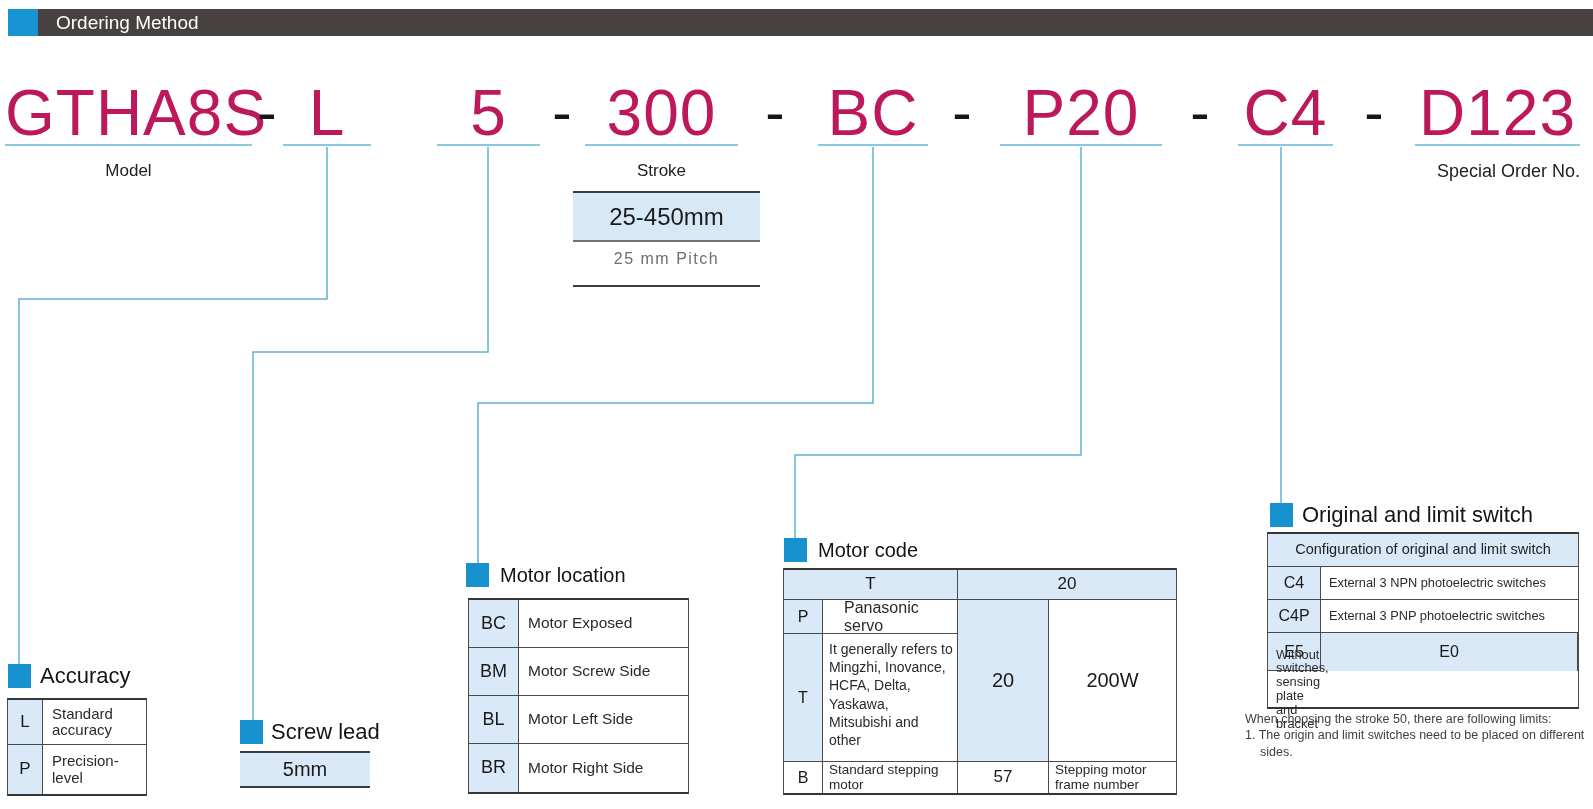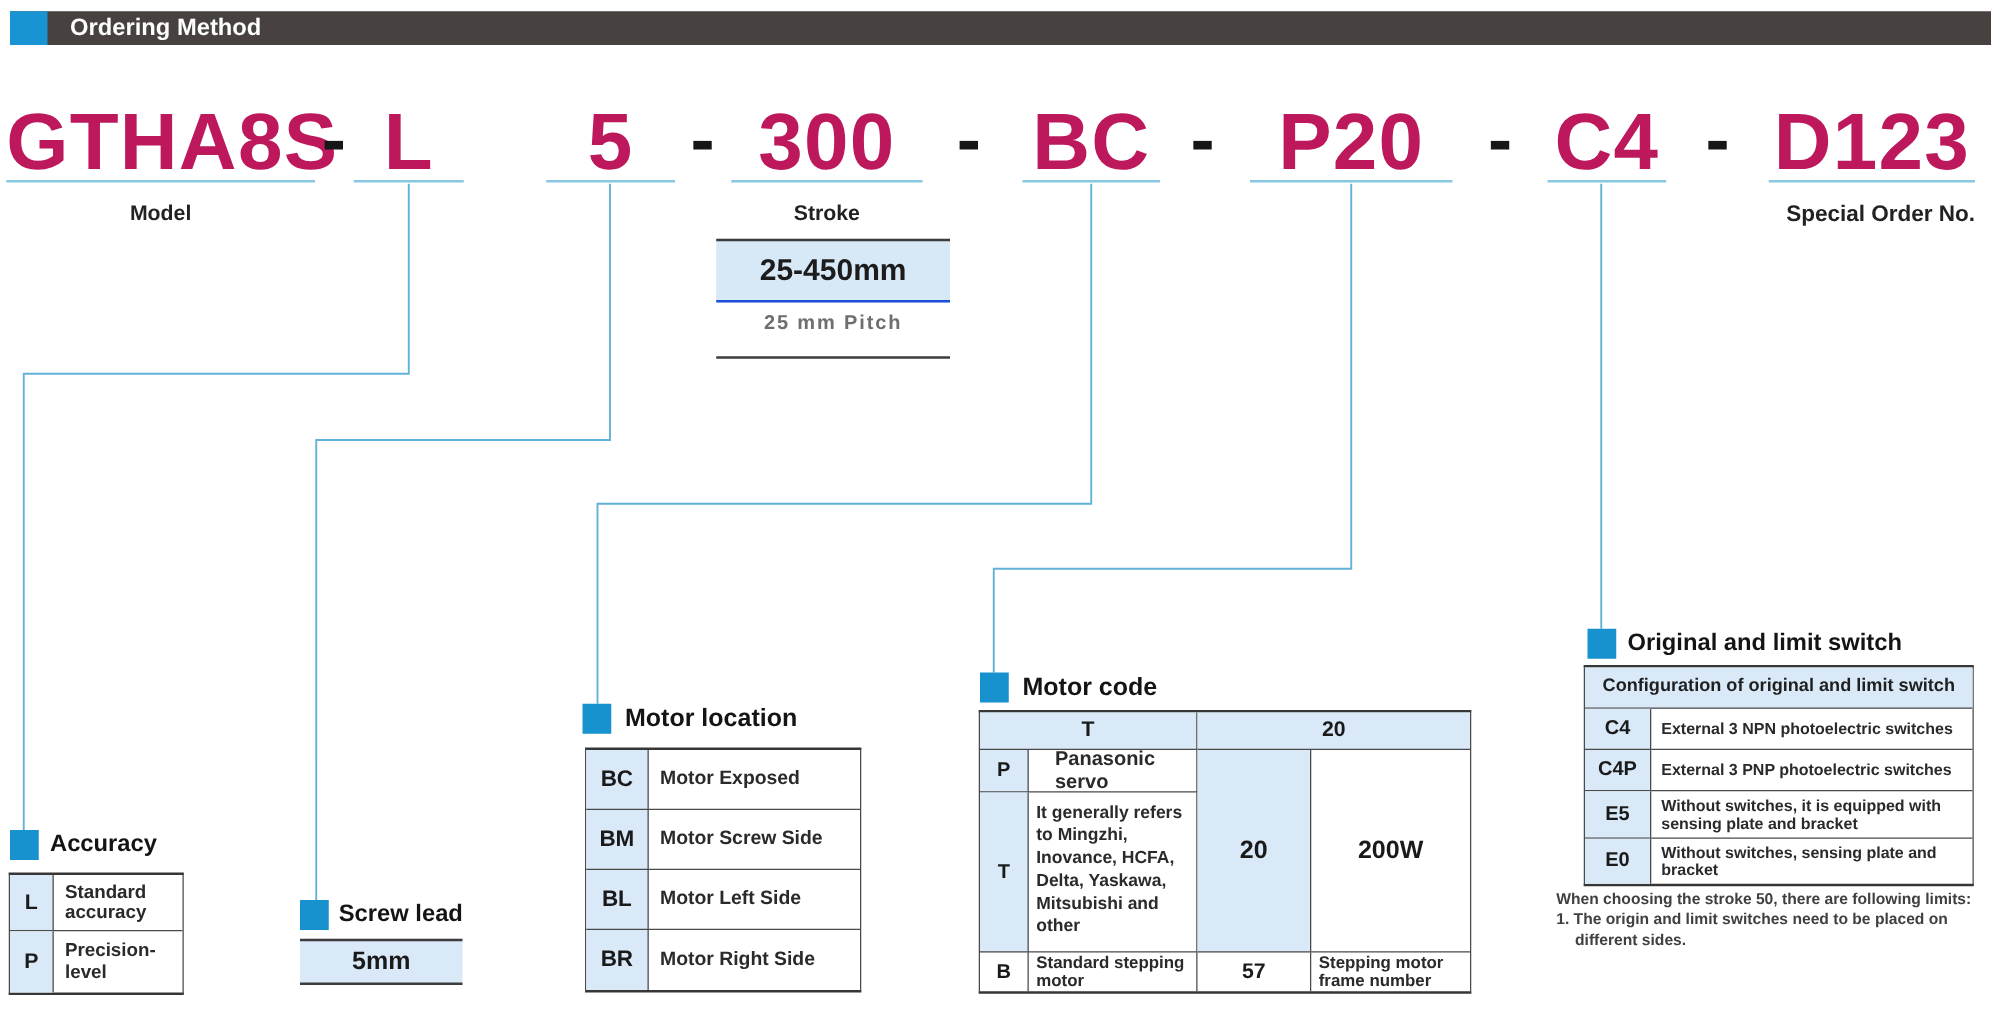--- a/index.html
+++ b/index.html
@@ -1,44 +1,44 @@
 <!DOCTYPE html>
 <html><head>
 <meta charset="utf-8">
 <style>
   * { margin:0; padding:0; box-sizing:border-box; }
   body { background:#ffffff; font-family:"Liberation Sans", sans-serif; }
-  .page { position:relative; width:1593px; height:809px; background:#fff; overflow:hidden; color:#1a1a1a;font-weight:bold; }
+  .page { position:relative; width:1593px; height:809px; background:#fff; overflow:hidden; color:#1a1a1a; }
   .abs { position:absolute; }
 
   
   .hbar { position:absolute; left:8px; top:9px; right:0; height:27px; background:#474240; }
   .hsq  { position:absolute; left:8px; top:9px; width:30px; height:27px; background:#1894d2; }
   .htitle { position:absolute; left:56px; top:9px; height:27px; line-height:27px; color:#fefefe; font-size:19px; }
 
   
   .seg { position:absolute; top:82px; height:64px; line-height:62px; font-size:64px; letter-spacing:1px;
          text-align:center; color:#be185d; border-bottom:2px solid #8ac8e2; }
   .dash { position:absolute; top:82px; height:62px; line-height:60px; font-size:58px; color:#161616; text-align:center; width:30px; }
   .seg-label { position:absolute; top:161px; font-size:17px; color:#222; text-align:center; }
 
   
   .stroke-box { position:absolute; left:573px; top:191px; width:187px; height:51px; background:#d7e8f7;
-                border-top:2px solid #3c3c3c; border-bottom:2px solid #1d4ed8;
+                border-top:2px solid #3c3c3c; border-bottom:2px solid #737373;
                 display:flex; align-items:center; justify-content:center; font-size:24px; color:#1c1c1c; }
   .stroke-pitch { position:absolute; left:573px; top:250px; width:187px; text-align:center;
                   font-size:16px; color:#6e6e6e; letter-spacing:1.5px; }
   .stroke-rule { position:absolute; left:573px; top:285px; width:187px; border-top:2px solid #3c3c3c; }
 
   
   svg.conn { position:absolute; left:0; top:0; pointer-events:none; }
 
   
   .sq { position:absolute; width:23px; height:24px; background:#1792cf; }
-  .sec-title { position:absolute; height:24px; line-height:24px; font-size:19px; color:#141414; white-space:nowrap; }
+  .sec-title { position:absolute; height:24px; line-height:24px; font-size:22px; color:#141414; white-space:nowrap; }
 
   
   .tbl { position:absolute; display:grid; border:1px solid #4a4a4a;
          border-top:2px solid #363636; border-bottom:2px solid #363636; background:#fff; }
   .cell { border-right:1px solid #4a4a4a; border-bottom:1px solid #4a4a4a;
           display:flex; align-items:center; line-height:1.08; }
   .cell.br0 { border-right:none; }
   .cell.bb0 { border-bottom:none; }
   .key { background:#d9e9f8; justify-content:center; }
   .ctr { justify-content:center; text-align:center; }
@@ -148,21 +148,20 @@
 
   <div class="sq" style="left:1270px;top:503px;"></div>
   <div class="sec-title" style="left:1302px;top:503px;">Original and limit switch</div>
   <div class="tbl" style="left:1267px;top:532px;grid-template-columns:53px 257px;grid-template-rows:33px 33px 33px 38px 36px;">
     <div class="cell key ls-h ctr br0" style="grid-column:1/3;grid-row:1;">Configuration of original and limit switch</div>
     <div class="cell key ls-key">C4</div>
     <div class="cell br0 ls-desc" style="padding-left:8px;">External 3 NPN photoelectric switches</div>
     <div class="cell key ls-key">C4P</div>
     <div class="cell br0 ls-desc" style="padding-left:8px;">External 3 PNP photoelectric switches</div>
     <div class="cell key ls-key">E5</div>
-    <div class="cell br0 ls-desc" style="padding-left:8px;padding-right:4px;">Without switches, it is equipped with sensing plate and bracket</div>
     <div class="cell key ls-key bb0">E0</div>
     <div class="cell br0 bb0 ls-desc" style="padding-left:8px;padding-right:4px;">Without switches, sensing plate and bracket</div>
   </div>
 
   <div class="notes">
     <div>When choosing the stroke 50, there are following limits:</div>
     <div class="item">1. The origin and limit switches need to be placed on different sides.</div>
   </div>
 
 </div>

